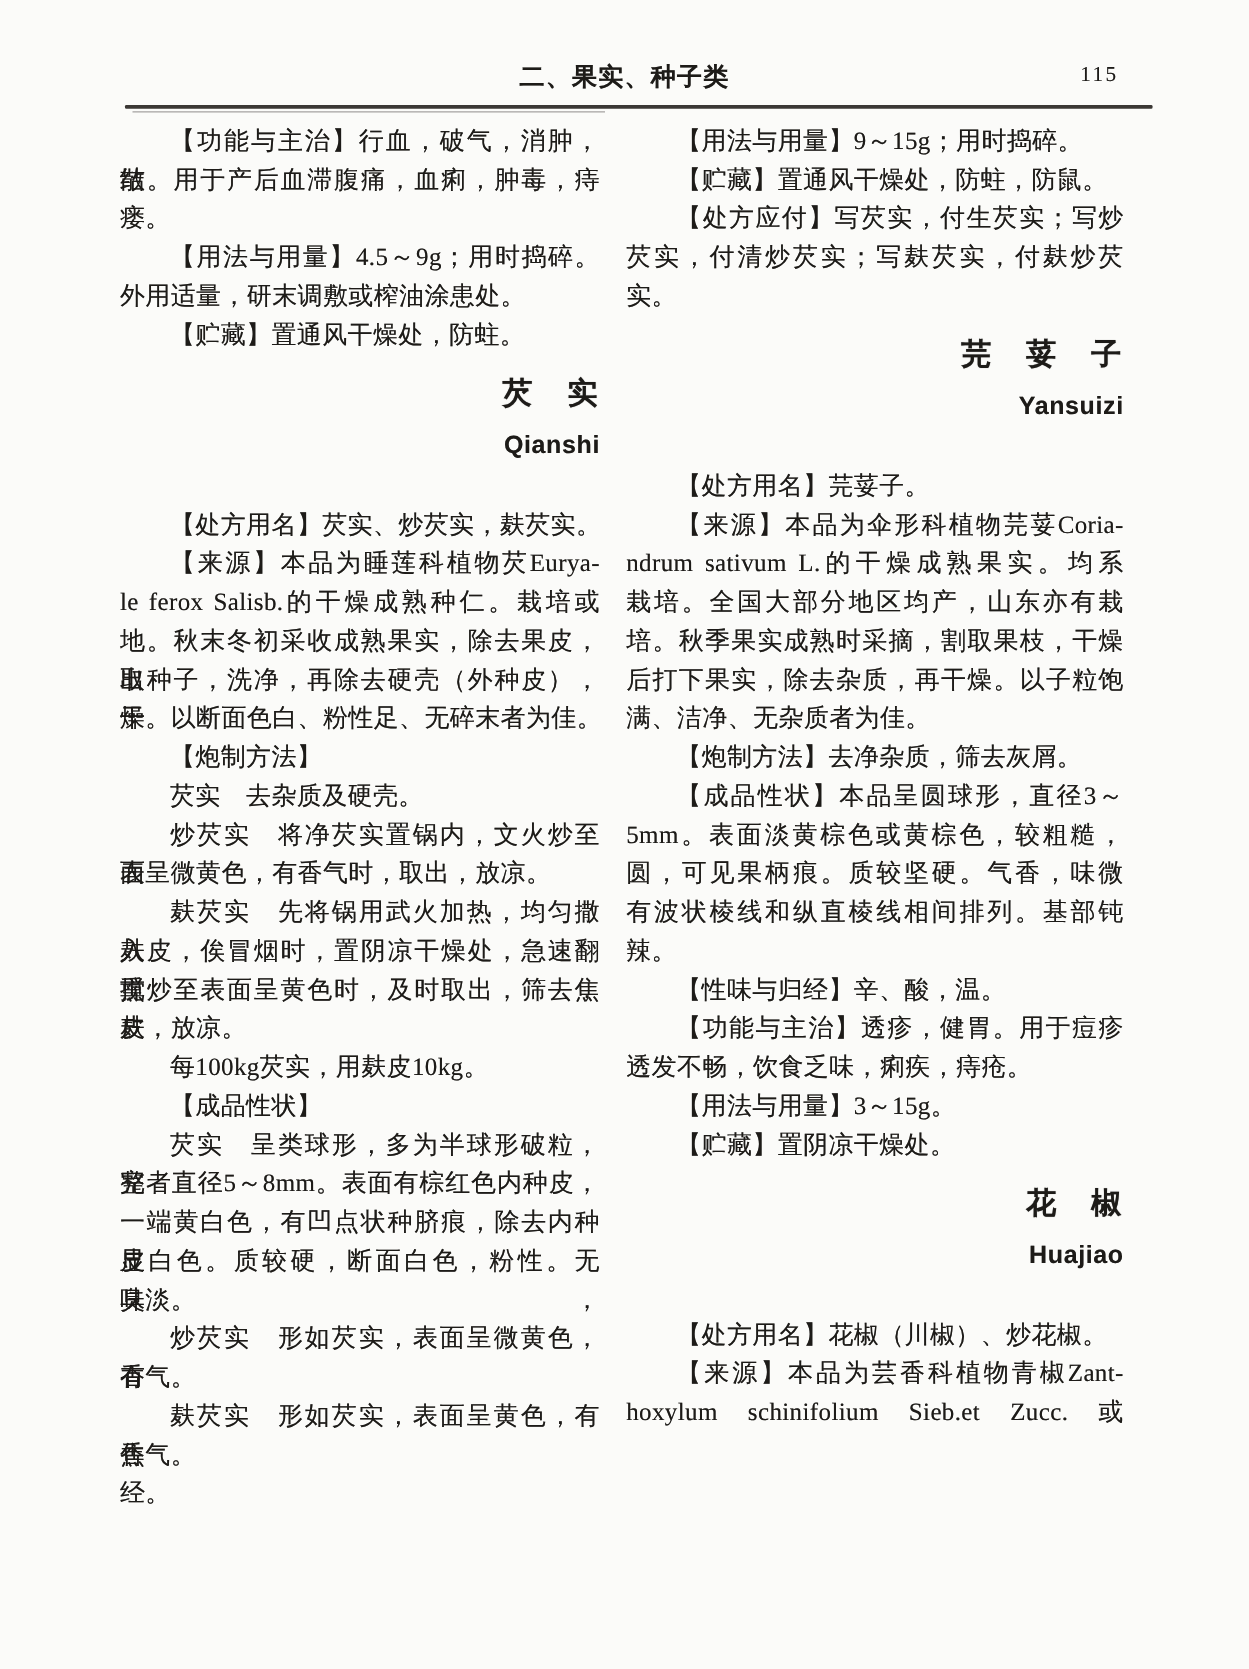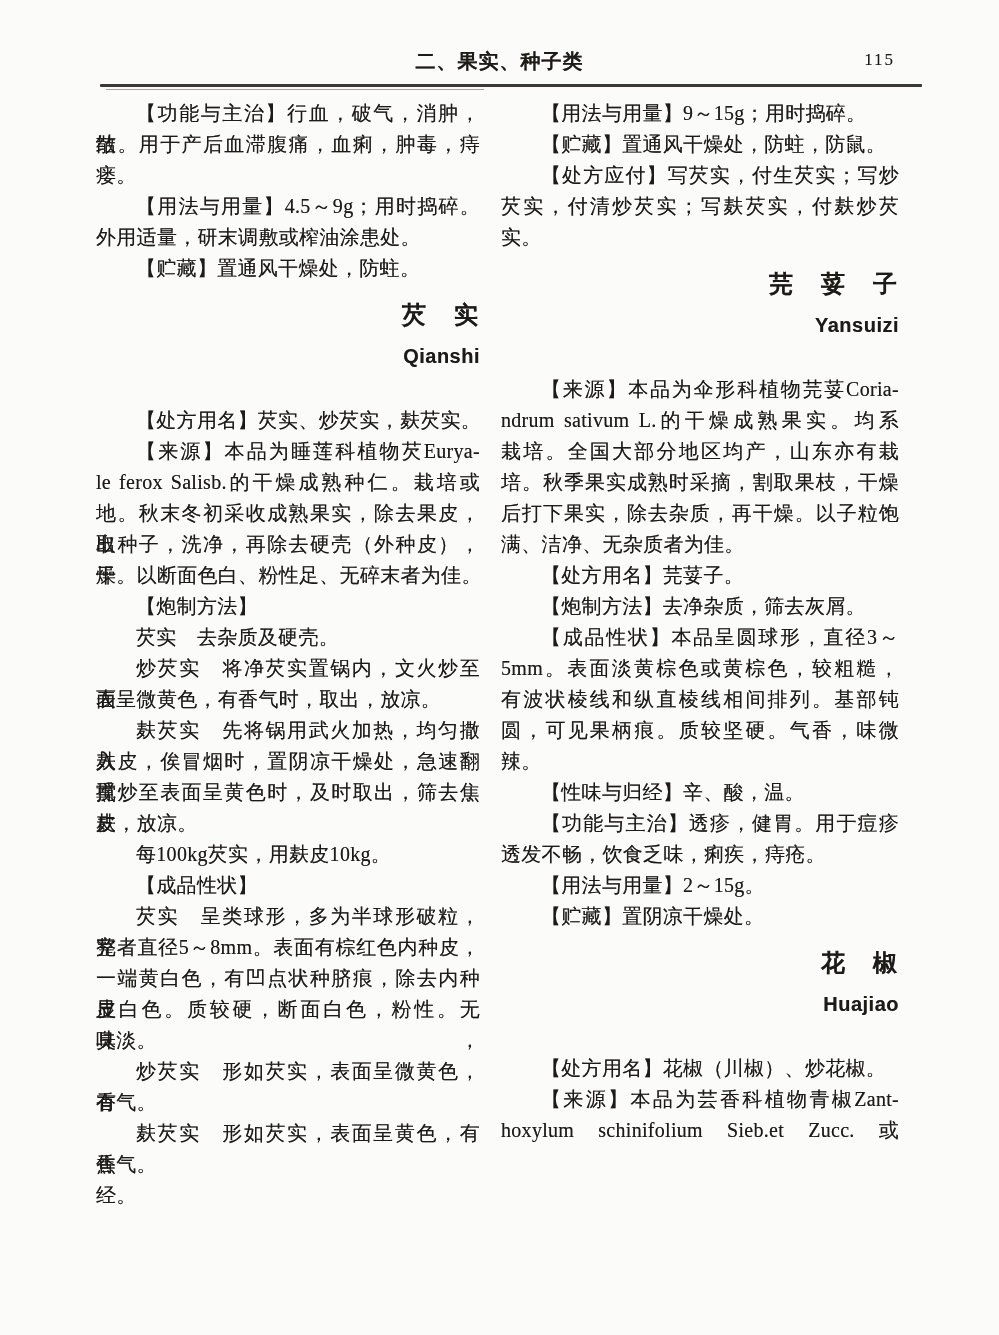--- a/index.html
+++ b/index.html
@@ -161,49 +161,49 @@
         <div class="para">
           <div class="line justify indent">【处方应付】写芡实，付生芡实；写炒</div>
           <div class="line justify">芡实，付清炒芡实；写麸芡实，付麸炒芡</div>
           <div class="line">实。</div>
         </div>
         <div class="heading-block">
           <div class="heading-cn">芫　荽　子</div>
           <div class="heading-pinyin">Yansuizi</div>
         </div>
         <div class="para">
+          <div class="line indent">【处方用名】芫荽子。</div>
+        </div>
+        <div class="para">
           <div class="line justify indent">【来源】本品为伞形科植物芫荽Coria-</div>
           <div class="line justify">ndrum sativum L.的干燥成熟果实。均系</div>
           <div class="line justify">栽培。全国大部分地区均产，山东亦有栽</div>
           <div class="line justify">培。秋季果实成熟时采摘，割取果枝，干燥</div>
           <div class="line justify">后打下果实，除去杂质，再干燥。以子粒饱</div>
           <div class="line">满、洁净、无杂质者为佳。</div>
         </div>
         <div class="para">
-          <div class="line indent">【处方用名】芫荽子。</div>
-        </div>
-        <div class="para">
           <div class="line indent">【炮制方法】去净杂质，筛去灰屑。</div>
         </div>
         <div class="para">
           <div class="line justify indent">【成品性状】本品呈圆球形，直径3～</div>
           <div class="line justify">5mm。表面淡黄棕色或黄棕色，较粗糙，</div>
+          <div class="line justify">圆，可见果柄痕。质较坚硬。气香，味微</div>
           <div class="line justify">有波状棱线和纵直棱线相间排列。基部钝</div>
-          <div class="line justify">圆，可见果柄痕。质较坚硬。气香，味微</div>
           <div class="line">辣。</div>
         </div>
         <div class="para">
           <div class="line indent">【性味与归经】辛、酸，温。</div>
         </div>
         <div class="para">
           <div class="line justify indent">【功能与主治】透疹，健胃。用于痘疹</div>
           <div class="line">透发不畅，饮食乏味，痢疾，痔疮。</div>
         </div>
         <div class="para">
-          <div class="line indent">【用法与用量】2～15g。</div>
+          <div class="line indent">【用法与用量】3～15g。</div>
         </div>
         <div class="para">
           <div class="line indent">【贮藏】置阴凉干燥处。</div>
         </div>
         <div class="heading-block">
           <div class="heading-cn">花　椒</div>
           <div class="heading-pinyin">Huajiao</div>
         </div>
         <div class="para">
           <div class="line indent">【处方用名】花椒（川椒）、炒花椒。</div>

